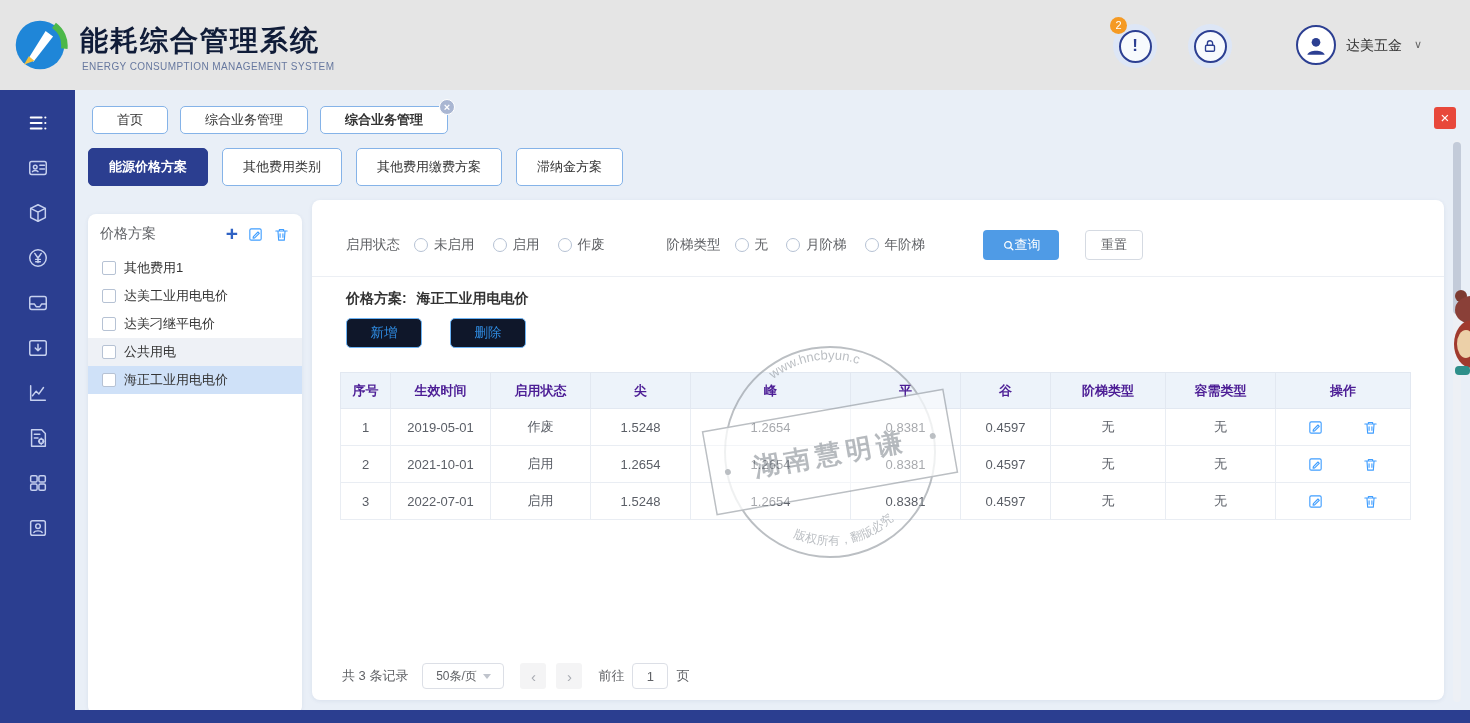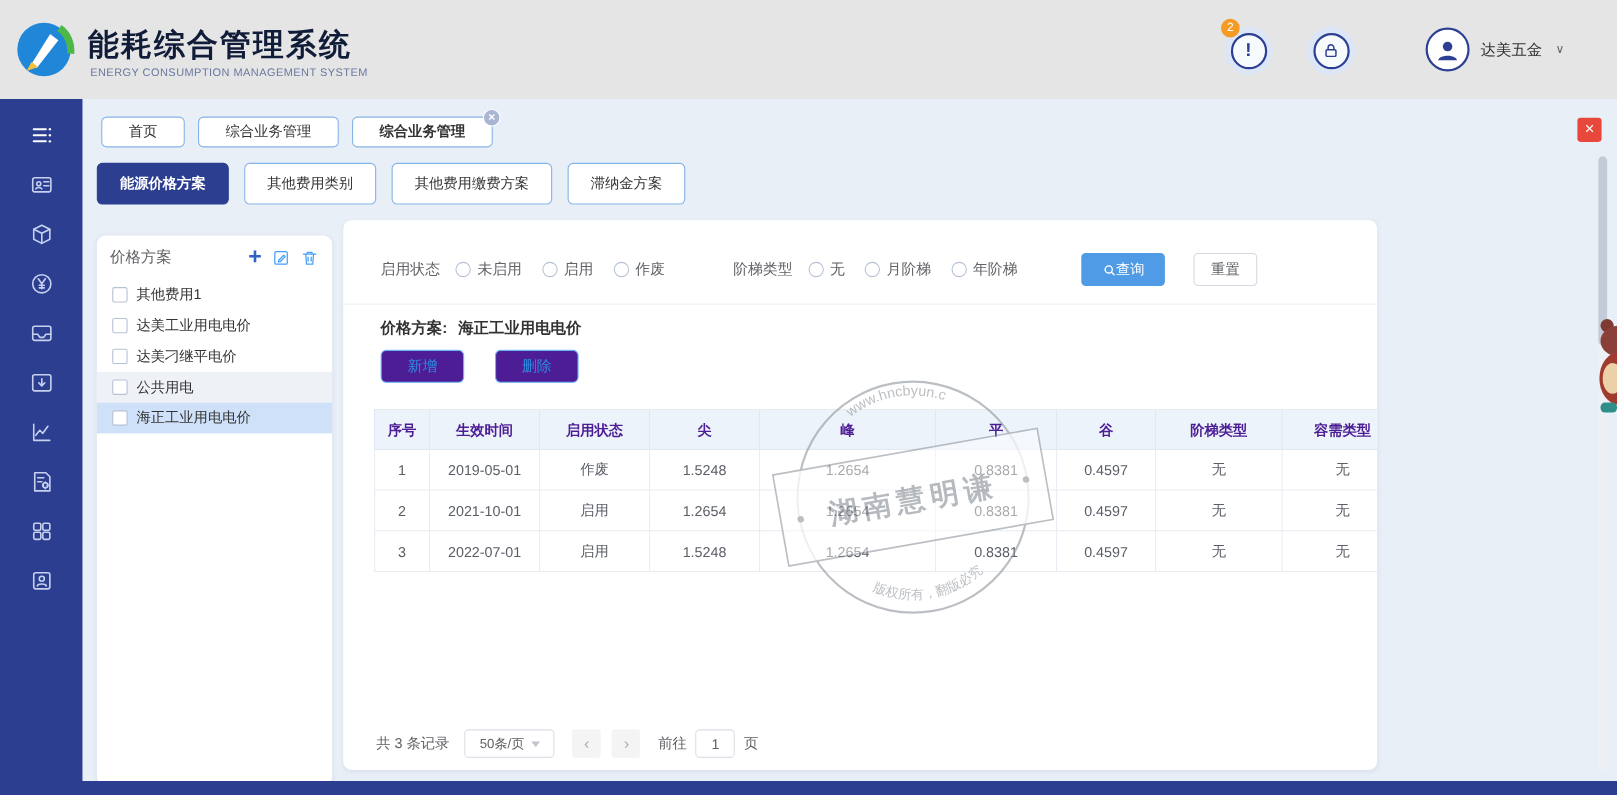--- a/index.html
+++ b/index.html
@@ -47,34 +47,34 @@
   .lp-title { font-size:14px; color:#606266; flex:1; }
   .lp-tools { display:flex; align-items:center; gap:9px; color:#3a7bd5; }
   .lp-plus { font-size:21px; font-weight:700; color:#2f62c4; line-height:18px; cursor:pointer; }
   .lp-tool { color:#409eff; display:flex; cursor:pointer; }
   .lp-item { height:28px; display:flex; align-items:center; padding-left:14px; gap:8px; font-size:13px; color:#333; cursor:pointer; }
   .lp-item.shaded { background:#eef1f6; }
   .lp-item.selected { background:#cfe1f8; }
   .checkbox { width:14px; height:14px; border:1px solid #b6c2d4; border-radius:2px; background:#fff; flex:0 0 auto; cursor:pointer; }
 
   
-  .main-panel { position:absolute; left:237px; top:110px; width:940px; height:500px; background:#fff; border-radius:8px; box-shadow:0 1px 4px rgba(40,60,110,0.08); overflow:hidden; }
+  .main-panel { position:absolute; left:237px; top:110px; width:1132px; height:500px; background:#fff; border-radius:8px; box-shadow:0 1px 4px rgba(40,60,110,0.08); overflow:hidden; }
   .filter-row { position:absolute; left:34px; top:30px; height:30px; display:flex; align-items:center; font-size:13.5px; color:#606266; }
   .f-label { margin-right:14px; }
   .radio-opt { display:inline-flex; align-items:center; margin-right:18px; cursor:pointer; }
   .radio-circle { width:14px; height:14px; border:1px solid #b6c2d4; border-radius:50%; background:#fff; margin-right:6px; }
   .radio-text { color:#606266; }
   .group-gap { margin-left:44px; }
   .btn-query { margin-left:40px; width:76px; height:30px; background:#4f9be6; border:none; border-radius:4px; color:#fff; font-size:13px; display:flex; align-items:center; justify-content:center; gap:0; cursor:pointer; }
   .btn-reset { margin-left:26px; width:58px; height:30px; background:#fff; border:1px solid #d5dae2; border-radius:4px; color:#606266; font-size:13px; display:flex; align-items:center; justify-content:center; cursor:pointer; }
   .divider { position:absolute; left:0; right:0; top:76px; height:1px; background:#eceff4; }
   .plan-line { position:absolute; left:34px; top:90px; font-size:14px; color:#333; font-weight:700; }
   .plan-line .plan-name { margin-left:6px; }
   .action-btns { position:absolute; left:34px; top:118px; display:flex; gap:28px; }
-  .btn-outline { width:76px; height:30px; border:1px solid #6db4f5; border-radius:5px; background:#4c1d95; color:#2f8be0; font-size:13.5px; display:flex; align-items:center; justify-content:center; cursor:pointer; }
+  .btn-outline { width:76px; height:30px; border:1px solid #6db4f5; border-radius:5px; background:#0f172a; color:#2f8be0; font-size:13.5px; display:flex; align-items:center; justify-content:center; cursor:pointer; }
 
   .table-wrap { position:absolute; left:28px; top:172px; width:1070px; }
   table.data-table { border-collapse:collapse; table-layout:fixed; width:1070px; font-size:13px; }
   .data-table th { height:36px; background:#edf3fa; border:1px solid #e2e8f1; color:#4c1d95; font-weight:700; text-align:center; }
   .data-table td { height:37px; border:1px solid #e9edf3; color:#5a5e66; text-align:center; }
   .op-icon { display:inline-flex; color:#409eff; margin:0 19px; vertical-align:middle; cursor:pointer; }
 
   .pagination { position:absolute; left:30px; top:462px; height:28px; display:flex; align-items:center; font-size:13px; color:#606266; }
   .pg-total { margin-right:14px; }
   .pg-size { width:82px; height:26px; border:1px solid #dcdfe6; border-radius:4px; display:flex; align-items:center; justify-content:center; gap:6px; font-size:12px; color:#606266; cursor:pointer; margin-right:16px; background:#fff; }

